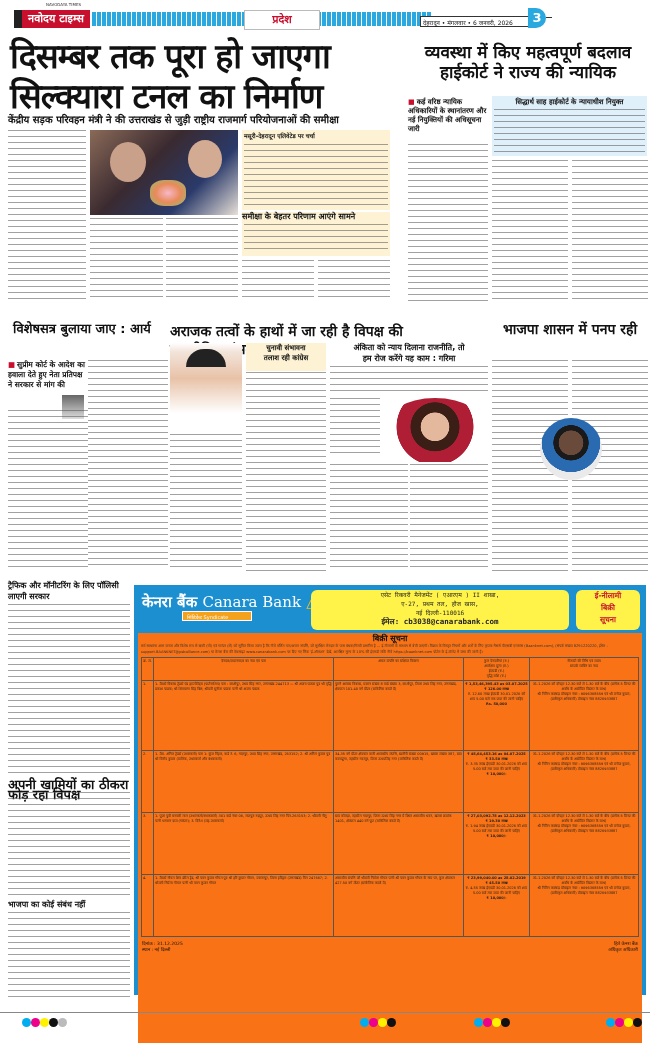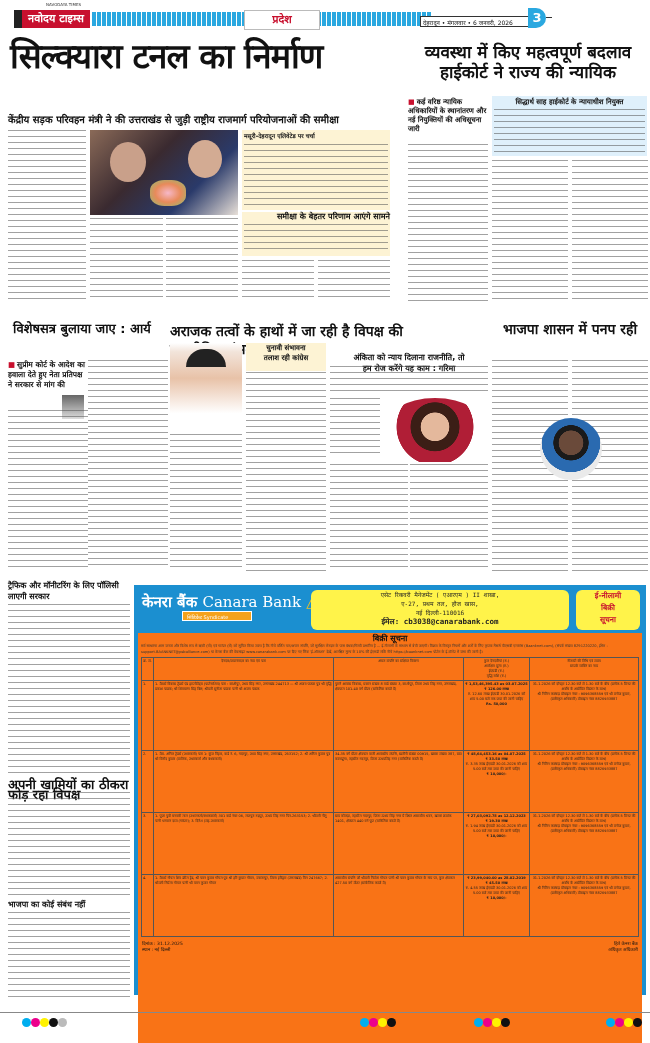--- a/index.html
+++ b/index.html
@@ -51,39 +51,40 @@
   <div class="abs logo-small">NAVODAYA TIMES</div>
   <div class="abs logo">नवोदय टाइम्स</div>
   <div class="abs stripes"></div>
   <div class="abs section-tab">प्रदेश</div>
   <div class="abs dateline">देहरादून • मंगलवार • 6 जनवरी, 2026</div>
   <div class="abs pagenum" style="left:520px">3</div>
   <div class="abs" style="left:538px;top:17px;width:6px;height:1px;background:#333"></div>
 </div>
 
 <div class="abs h-big h1">
+  <div>दिसम्बर तक पूरा हो जाएगा</div>
   <div>सिल्क्यारा टनल का निर्माण</div>
 </div>
 <div class="abs sub1">केंद्रीय सड़क परिवहन मंत्री ने की उत्तराखंड से जुड़ी राष्ट्रीय राजमार्ग परियोजनाओं की समीक्षा</div>
 
 <div class="abs col ruled" style="left:8px;top:130px;width:78px;height:170px"></div>
 <div class="abs photo" style="left:90px;top:130px;width:148px;height:85px" title="Union minister meeting with chief minister, exchanging bouquet">
   <div class="abs" style="left:20px;top:12px;width:36px;height:40px;border-radius:50%;background:#c9a08a"></div>
   <div class="abs" style="left:98px;top:10px;width:34px;height:38px;border-radius:50%;background:#d3ab93"></div>
   <div class="abs" style="left:60px;top:50px;width:36px;height:26px;border-radius:40%;background:radial-gradient(#f6b8c8,#e88a5a,#8ac070)"></div>
 </div>
 <div class="abs col ruled" style="left:90px;top:218px;width:73px;height:82px"></div>
 <div class="abs col ruled" style="left:166px;top:218px;width:72px;height:82px"></div>
 
 <div class="abs box-yellow" style="left:242px;top:130px;width:148px;height:80px">
   <div class="sec-head" style="font-size:6px;padding:1px 2px">मसूरी-देहरादून एलिवेटेड पर चर्चा</div>
   <div class="ruled" style="margin:2px;height:64px"></div>
 </div>
 <div class="abs box-yellow" style="left:242px;top:212px;width:148px;height:44px">
-  <div class="sec-head" style="text-align:right;font-size:8px">समीक्षा के बेहतर परिणाम आएंगे सामने</div>
+  <div class="sec-head" style="text-align:left;font-size:8px">समीक्षा के बेहतर परिणाम आएंगे सामने</div>
   <div class="ruled" style="margin:2px;height:28px"></div>
 </div>
 <div class="abs col ruled" style="left:242px;top:260px;width:72px;height:40px"></div>
 <div class="abs col ruled" style="left:318px;top:260px;width:72px;height:40px"></div>
 
 <div class="abs h2">
   <div>व्यवस्था में किए महत्वपूर्ण बदलाव</div>
   <div>हाईकोर्ट ने राज्य की न्यायिक</div>
 </div>
 <div class="abs sec-head bullet-red" style="left:408px;top:98px;width:80px;font-size:7px;line-height:9px">कई वरिष्ठ न्यायिक अधिकारियों के स्थानांतरण और नई नियुक्तियों की अधिसूचना जारी</div>
@@ -107,21 +108,21 @@
 <div class="abs photo" style="left:170px;top:343px;width:72px;height:88px;background:linear-gradient(#fff 0,#f2e4da 10%,#e8c2a8 40%,#fff 80%)" title="Portrait of BJP leader">
   <div class="abs" style="left:16px;top:6px;width:40px;height:18px;background:#222;border-radius:20px 20px 0 0"></div>
 </div>
 <div class="abs box-yellow" style="left:246px;top:343px;width:80px;height:28px;text-align:center">
   <div class="sec-head" style="font-size:7px">चुनावी संभावना</div>
   <div class="sec-head" style="font-size:7px">तलाश रही कांग्रेस</div>
 </div>
 <div class="abs col ruled" style="left:246px;top:372px;width:80px;height:200px"></div>
 <div class="abs col ruled" style="left:170px;top:434px;width:72px;height:138px"></div>
 
-<div class="abs sec-head" style="left:330px;top:352px;width:158px;text-align:center;font-size:8px;line-height:11px">
+<div class="abs sec-head" style="left:330px;top:342px;width:158px;text-align:center;font-size:8px;line-height:11px">
   <div>अंकिता को न्याय दिलाना राजनीति, तो</div>
   <div>हम रोज करेंगे यह काम : गरिमा</div>
 </div>
 <div class="abs col ruled" style="left:330px;top:366px;width:158px;height:30px"></div>
 <div class="abs col ruled" style="left:330px;top:398px;width:50px;height:60px"></div>
 <div class="abs photo" style="left:382px;top:398px;width:106px;height:64px;border-radius:50% 50% 0 0;background:radial-gradient(circle at 50% 45%,#e4b89c 0 22%,#3b1e16 23% 38%,#b01e36 39% 60%,#fff 61%)" title="Portrait of Congress spokesperson Garima"></div>
 <div class="abs col ruled" style="left:330px;top:464px;width:78px;height:108px"></div>
 <div class="abs col ruled" style="left:410px;top:464px;width:78px;height:108px"></div>
 
 <div class="abs" style="left:492px;top:320px;width:156px;font-size:14px;line-height:18px;font-weight:bold;text-align:center">

